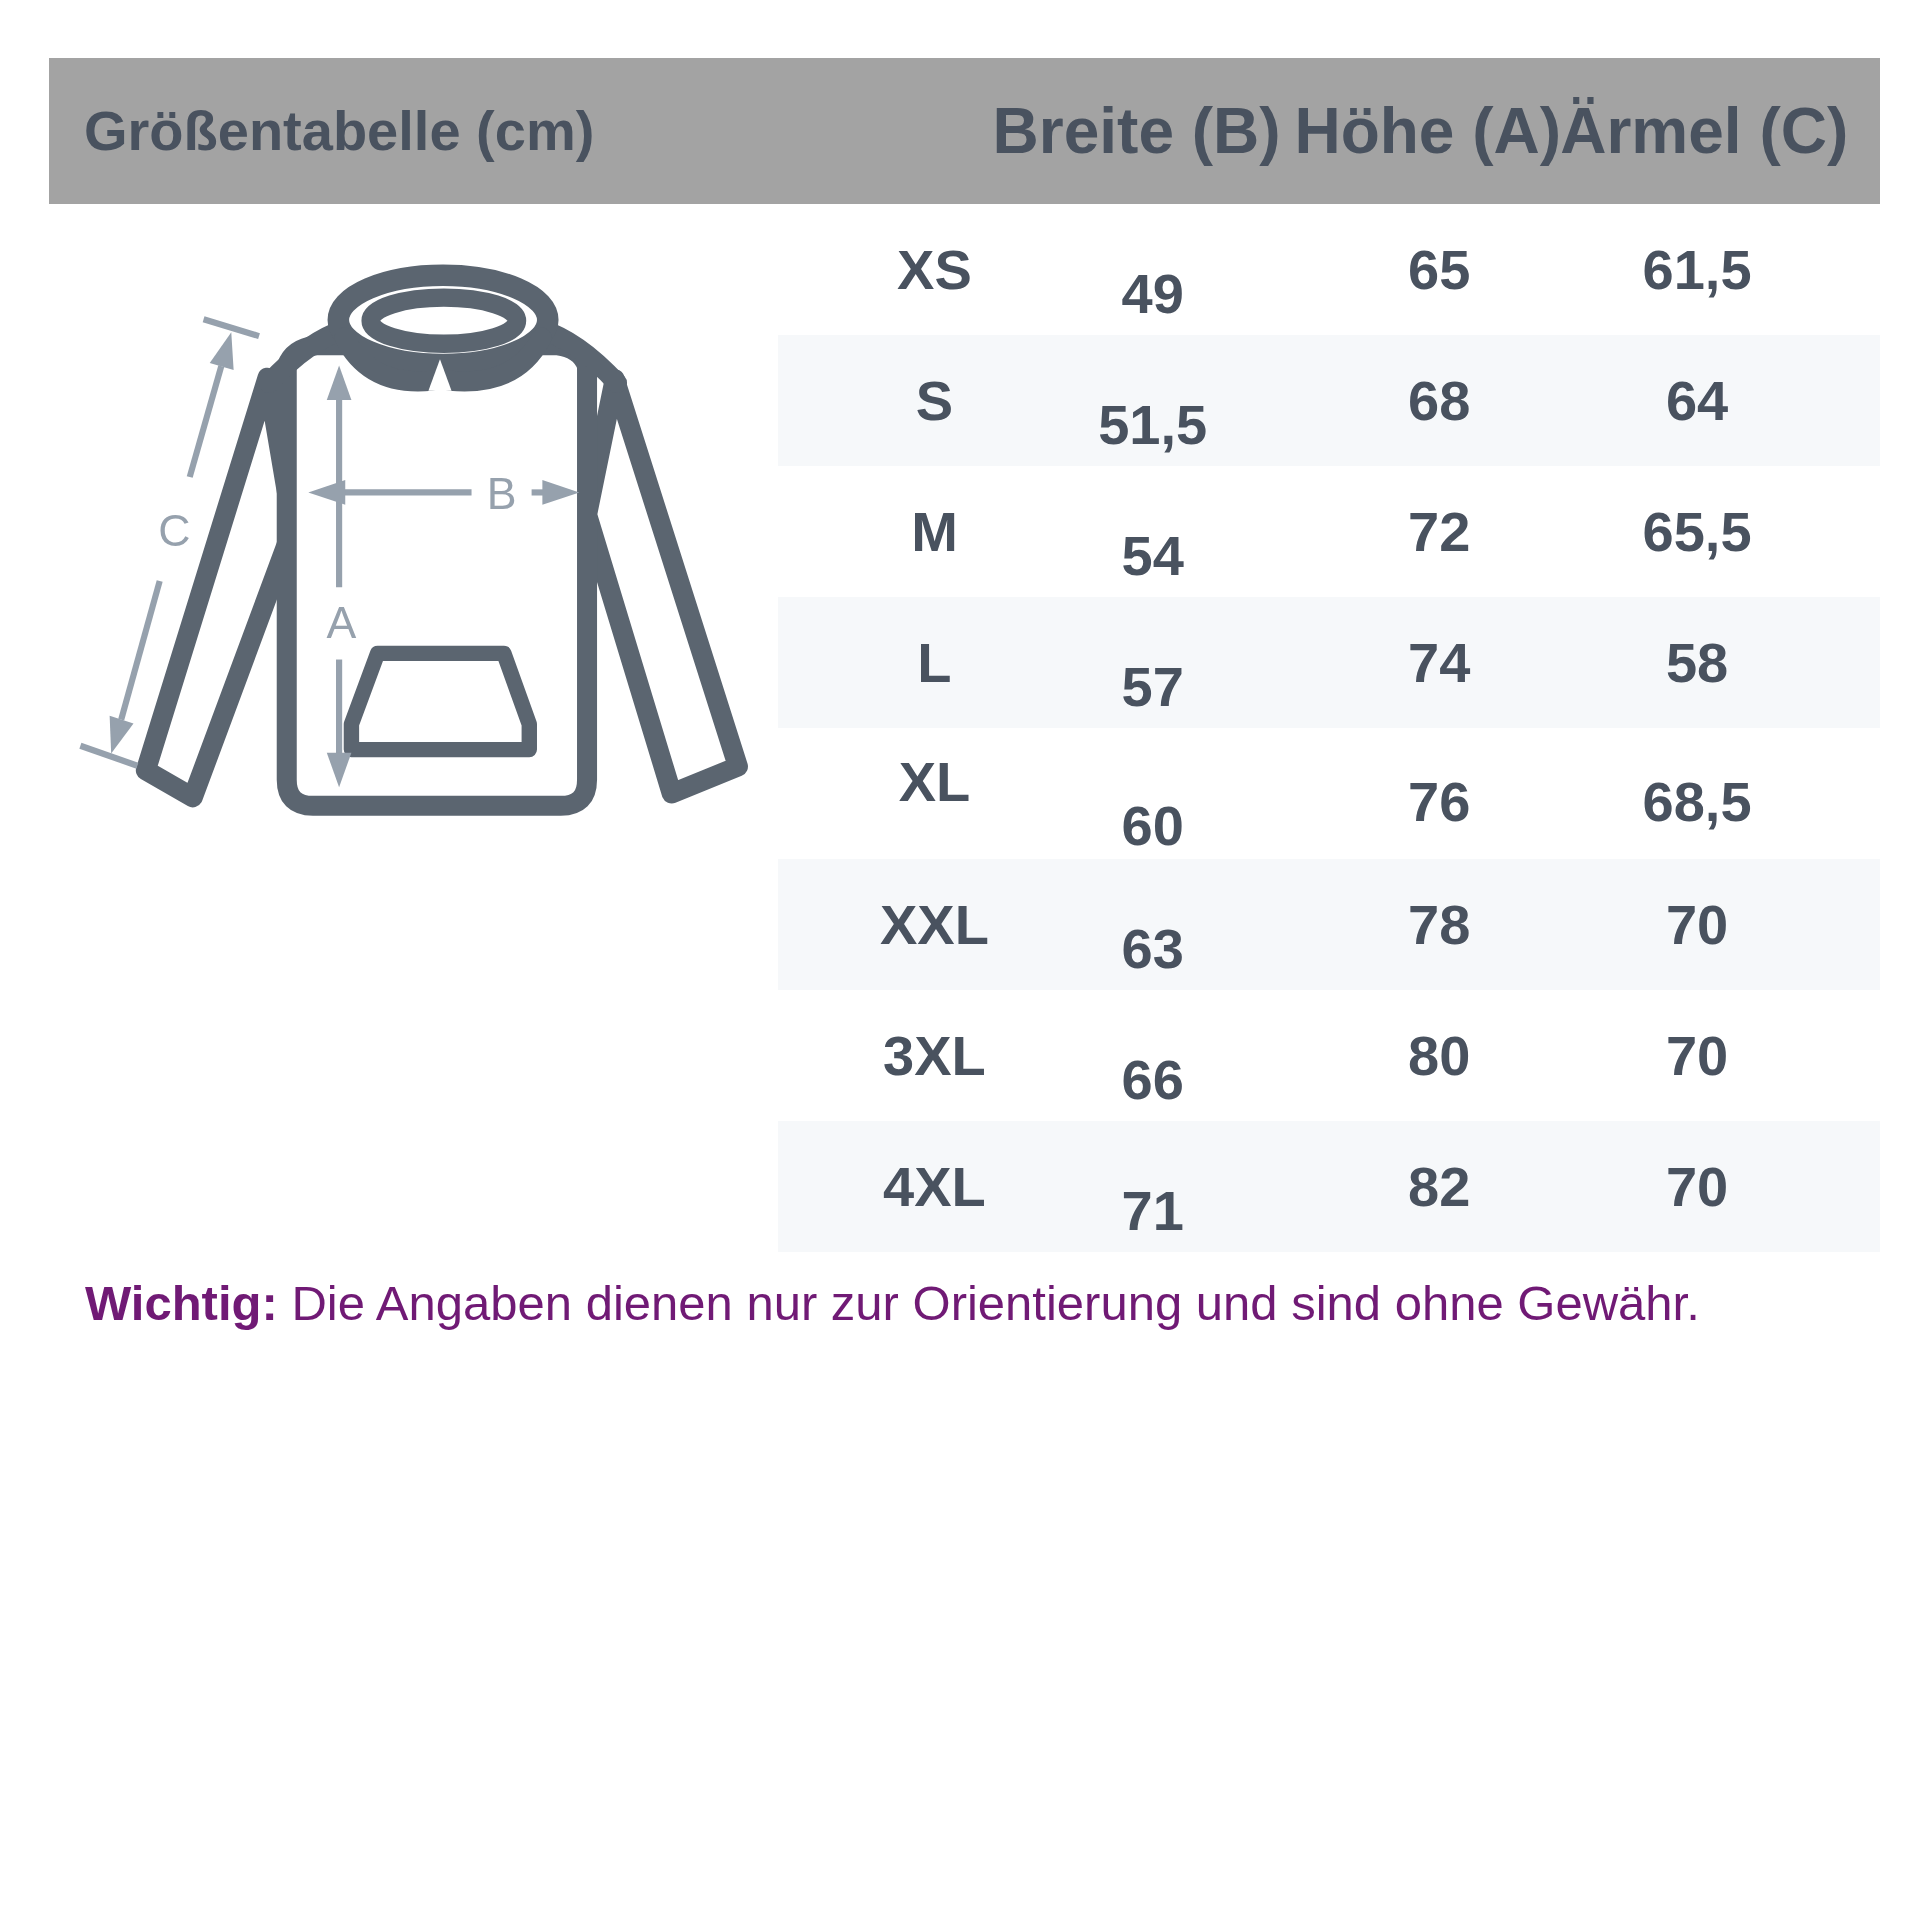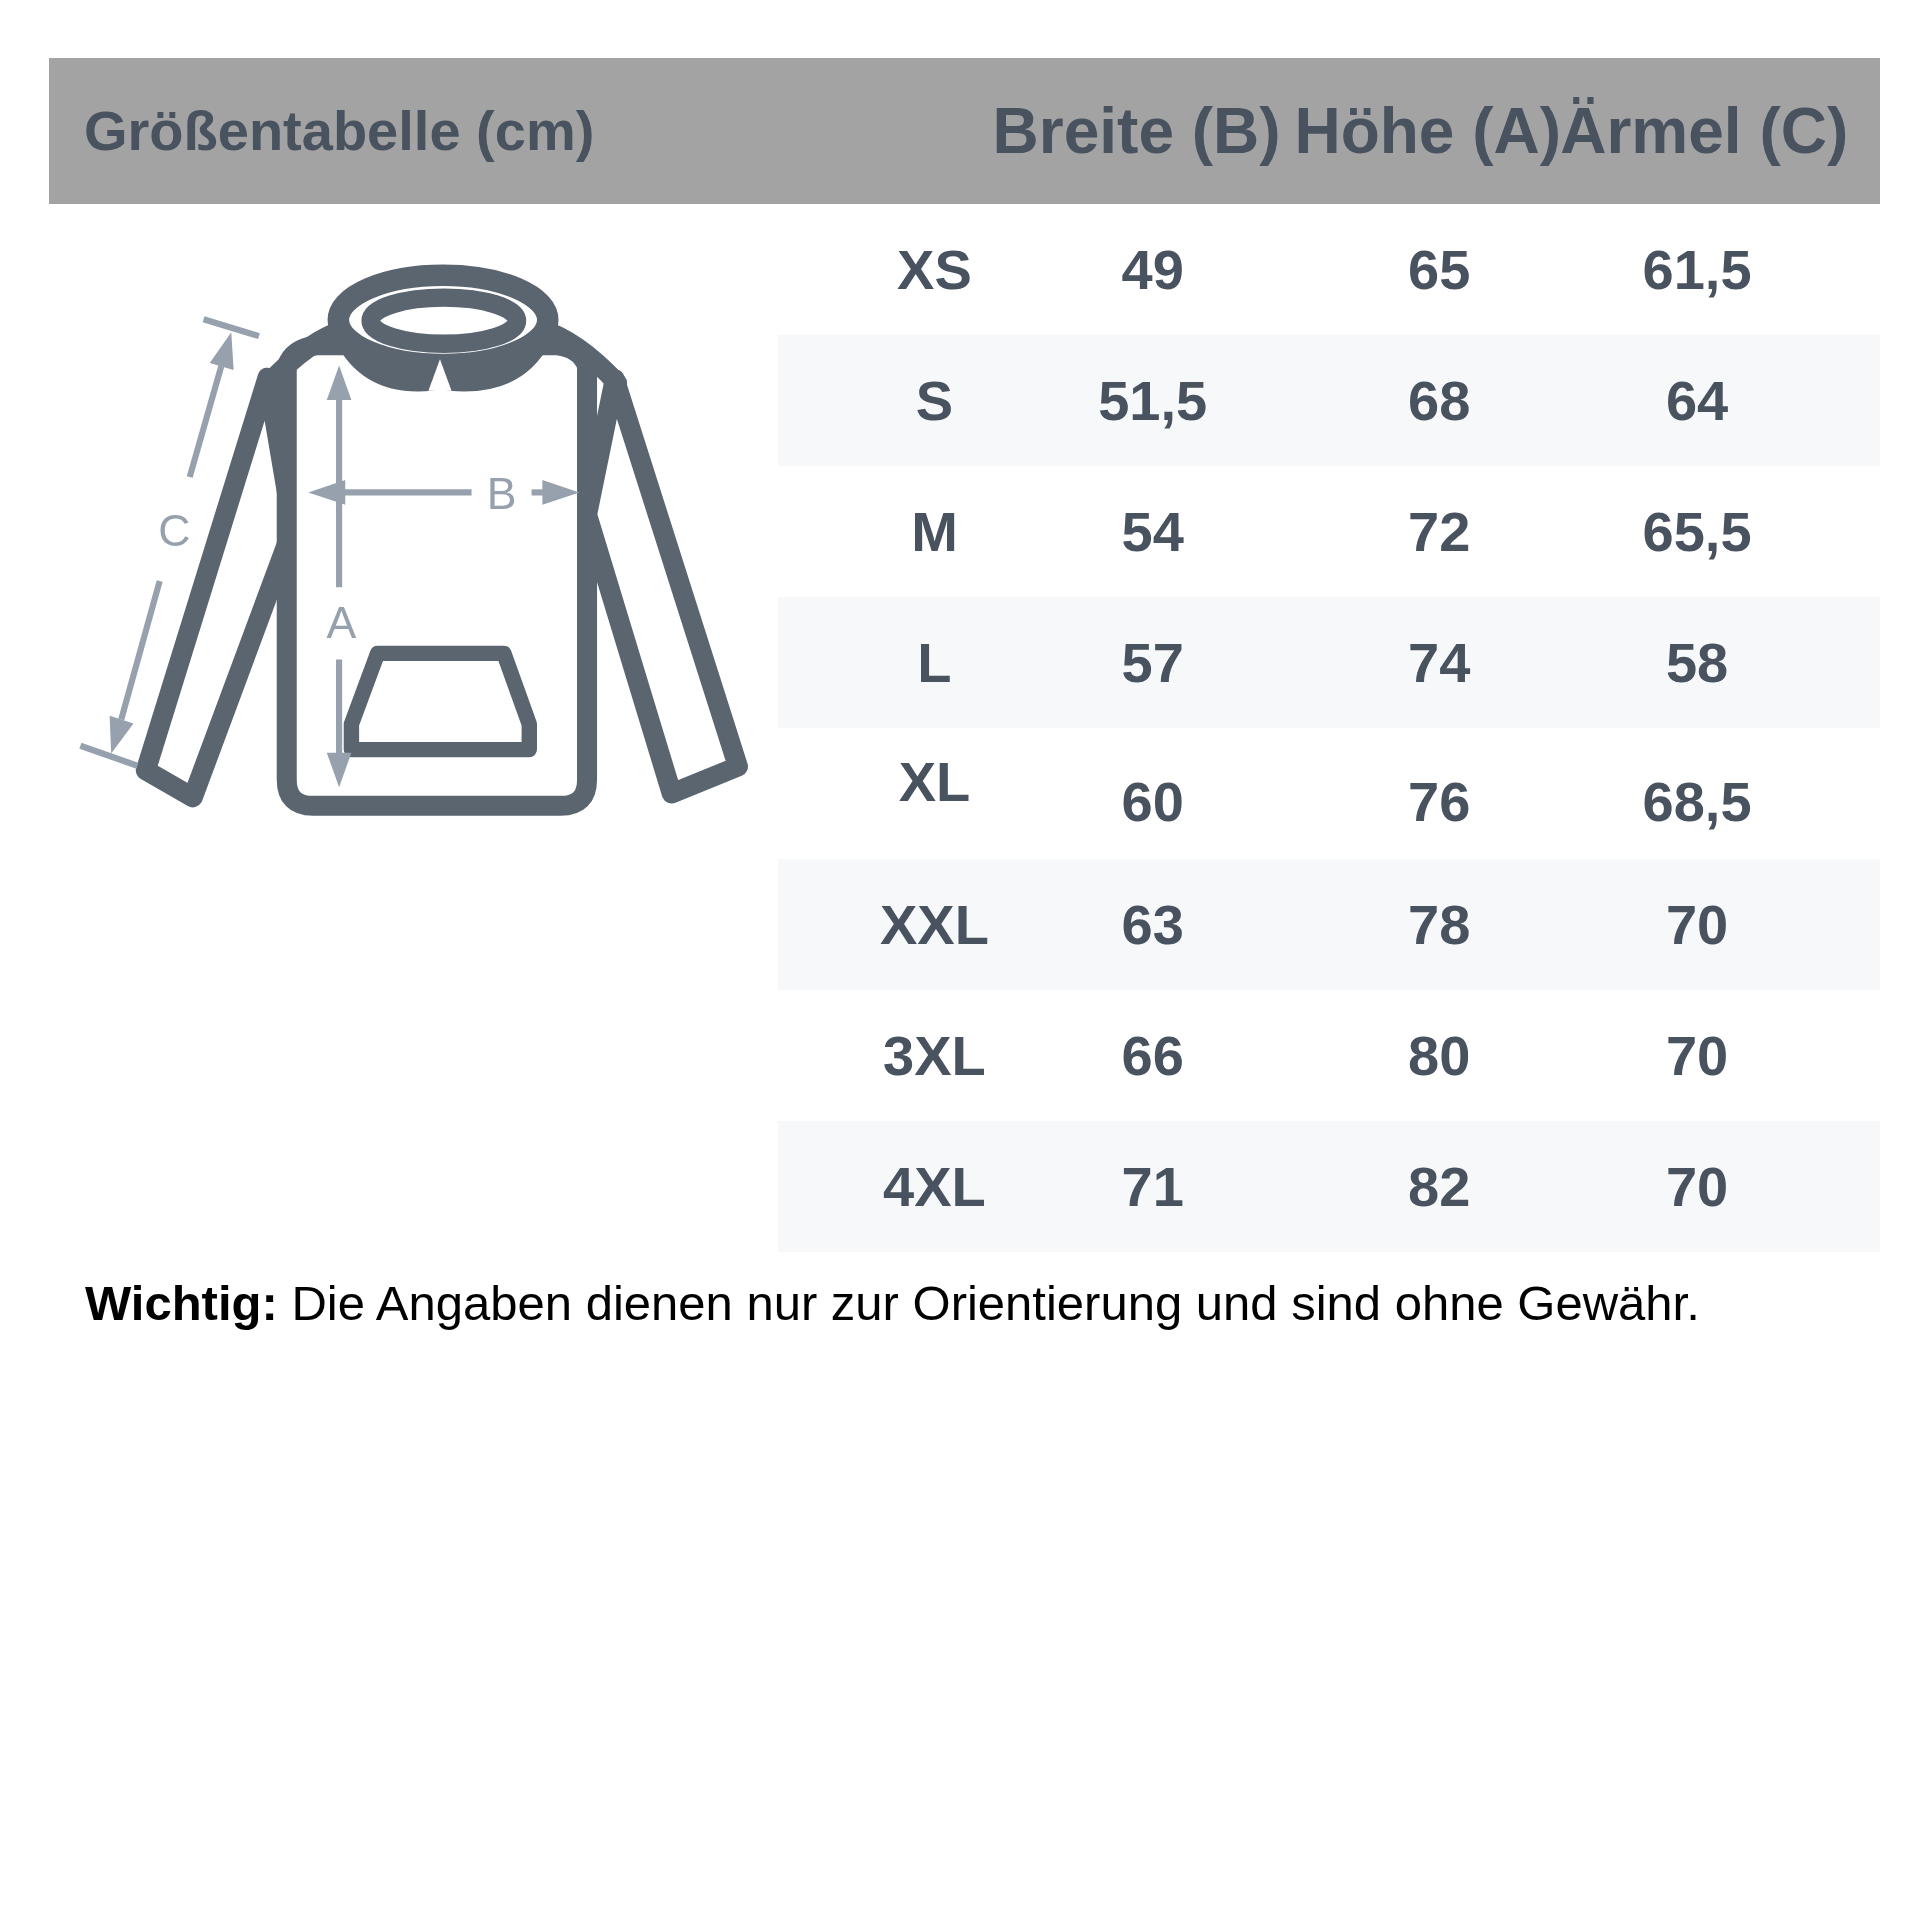--- a/index.html
+++ b/index.html
@@ -30,30 +30,30 @@
   }
   .row{
     position:relative;width:100%;height:131px;
   }
   .row:nth-child(even){background:#f6f8fa;}
   .cell{
     position:absolute;top:0;height:131px;line-height:131px;
     font-size:56px;white-space:nowrap;transform:translateX(-50%);
   }
   .cell.size{left:14.2%;}
-  .cell.breite{left:34%;}
+  .cell.breite{left:34%;margin-top:24px;}
   .cell.hoehe{left:60%;}
   .cell.aermel{left:83.4%;}
   
   .row.offset .cell.size{transform:translateX(-50%) translateY(-12.3px);}
   .row.offset .cell.val{transform:translateX(-50%) translateY(7.7px);}
   
   #note{
     position:absolute;left:85px;top:1268px;width:1772px;
-    font-size:49px;line-height:71px;color:#000000;
+    font-size:49px;line-height:71px;color:#701a75;
   }
   #note b{font-weight:bold;}
   
   #hoodie-svg{position:absolute;left:46px;top:216px;width:771px;height:693px;}
   .dk{stroke:#5b6570;}
   .ar{stroke:#96a1ad;}
   text.dimlabel{
     font-family:"Liberation Sans","DejaVu Sans",sans-serif;
     font-size:58px;fill:#96a1ad;font-weight:500;
   }

